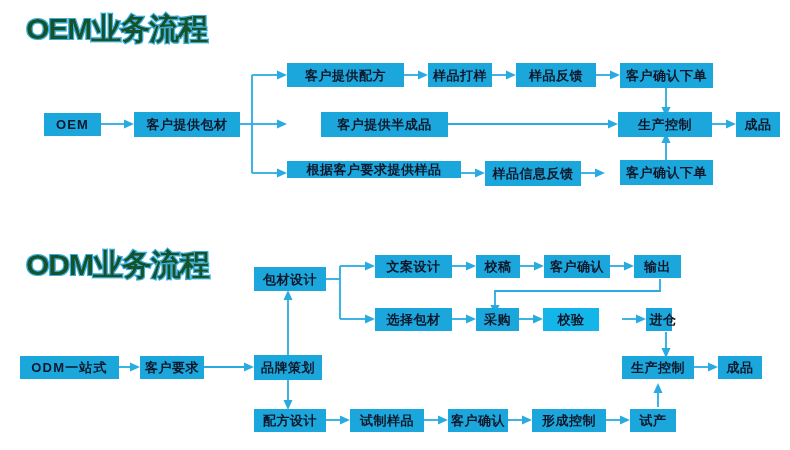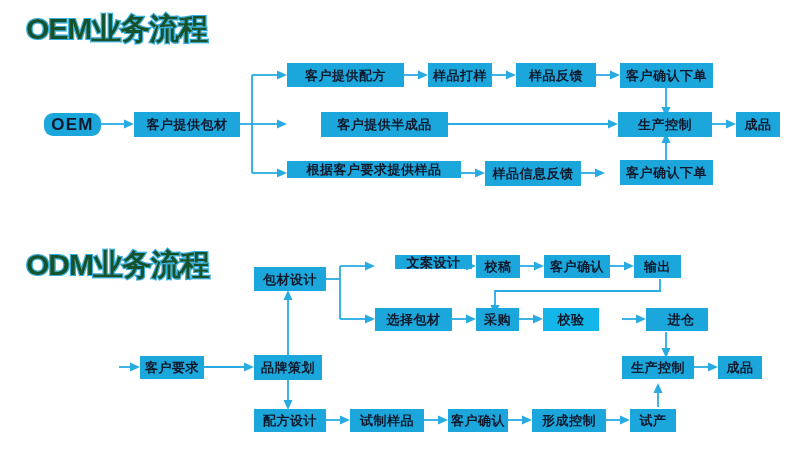--- a/index.html
+++ b/index.html
@@ -35,21 +35,21 @@
     font-weight:bold;
     letter-spacing:.5px;
     display:flex;
     align-items:center;
     justify-content:center;
     box-sizing:border-box;
     white-space:nowrap;
     line-height:1;
   }
   .box.alt{background:#14B5E8;}
-  .box.en{letter-spacing:1.2px;font-size:17px;border-radius:9px;}
+  .box.en{letter-spacing:1.2px;font-size:13px;}
 
   
   svg.wires{
     position:absolute;left:0;top:0;width:790px;height:450px;
     pointer-events:none;
   }
   svg.wires path,svg.wires line{
     stroke:#29ABE2;stroke-width:1.8;fill:none;
   }
   svg.wires polygon{fill:#29ABE2;}
@@ -179,42 +179,43 @@
   <div class="box" style="left:485px;top:161px;width:96px;height:25px;">样品信息反馈</div>
 
   <div class="box" style="left:620px;top:160px;width:93px;height:25px;">客户确认下单</div>
 
   <div class="box" style="left:618px;top:112px;width:94px;height:25px;">生产控制</div>
 
   <div class="box" style="left:736px;top:112px;width:44px;height:25px;">成品</div>
 
   <div class="section-title" style="left:26px;top:250px;">ODM业务流程</div>
 
+  <div class="box en" style="left:20px;top:356px;width:99px;height:23px;">ODM一站式</div>
 
   <div class="box" style="left:140px;top:356px;width:64px;height:23px;">客户要求</div>
 
   <div class="box" style="left:254px;top:355px;width:68px;height:25px;">品牌策划</div>
 
   <div class="box" style="left:254px;top:267px;width:72px;height:24px;">包材设计</div>
 
-  <div class="box" style="left:375px;top:255px;width:77px;height:14px;margin-left:20px;">文案设计</div>
+  <div class="box" style="left:375px;top:255px;width:77px;height:23px;">文案设计</div>
 
   <div class="box" style="left:476px;top:255px;width:44px;height:23px;">校稿</div>
 
   <div class="box" style="left:544px;top:255px;width:66px;height:23px;">客户确认</div>
 
   <div class="box" style="left:634px;top:255px;width:47px;height:23px;">输出</div>
 
   <div class="box" style="left:375px;top:308px;width:77px;height:23px;">选择包材</div>
 
   <div class="box" style="left:476px;top:308px;width:43px;height:23px;">采购</div>
 
   <div class="box alt" style="left:543px;top:308px;width:56px;height:23px;">校验</div>
 
-  <div class="box" style="left:646px;top:308px;width:62px;height:23px;padding-left:8px;">进仓</div>
+  <div class="box" style="left:646px;top:308px;width:26px;height:23px;padding-left:8px;">进仓</div>
 
   <div class="box" style="left:254px;top:409px;width:72px;height:23px;">配方设计</div>
 
   <div class="box" style="left:350px;top:409px;width:74px;height:23px;">试制样品</div>
 
   <div class="box" style="left:448px;top:409px;width:60px;height:23px;">客户确认</div>
 
   <div class="box" style="left:532px;top:409px;width:74px;height:23px;">形成控制</div>
 
   <div class="box" style="left:630px;top:409px;width:46px;height:23px;">试产</div>

